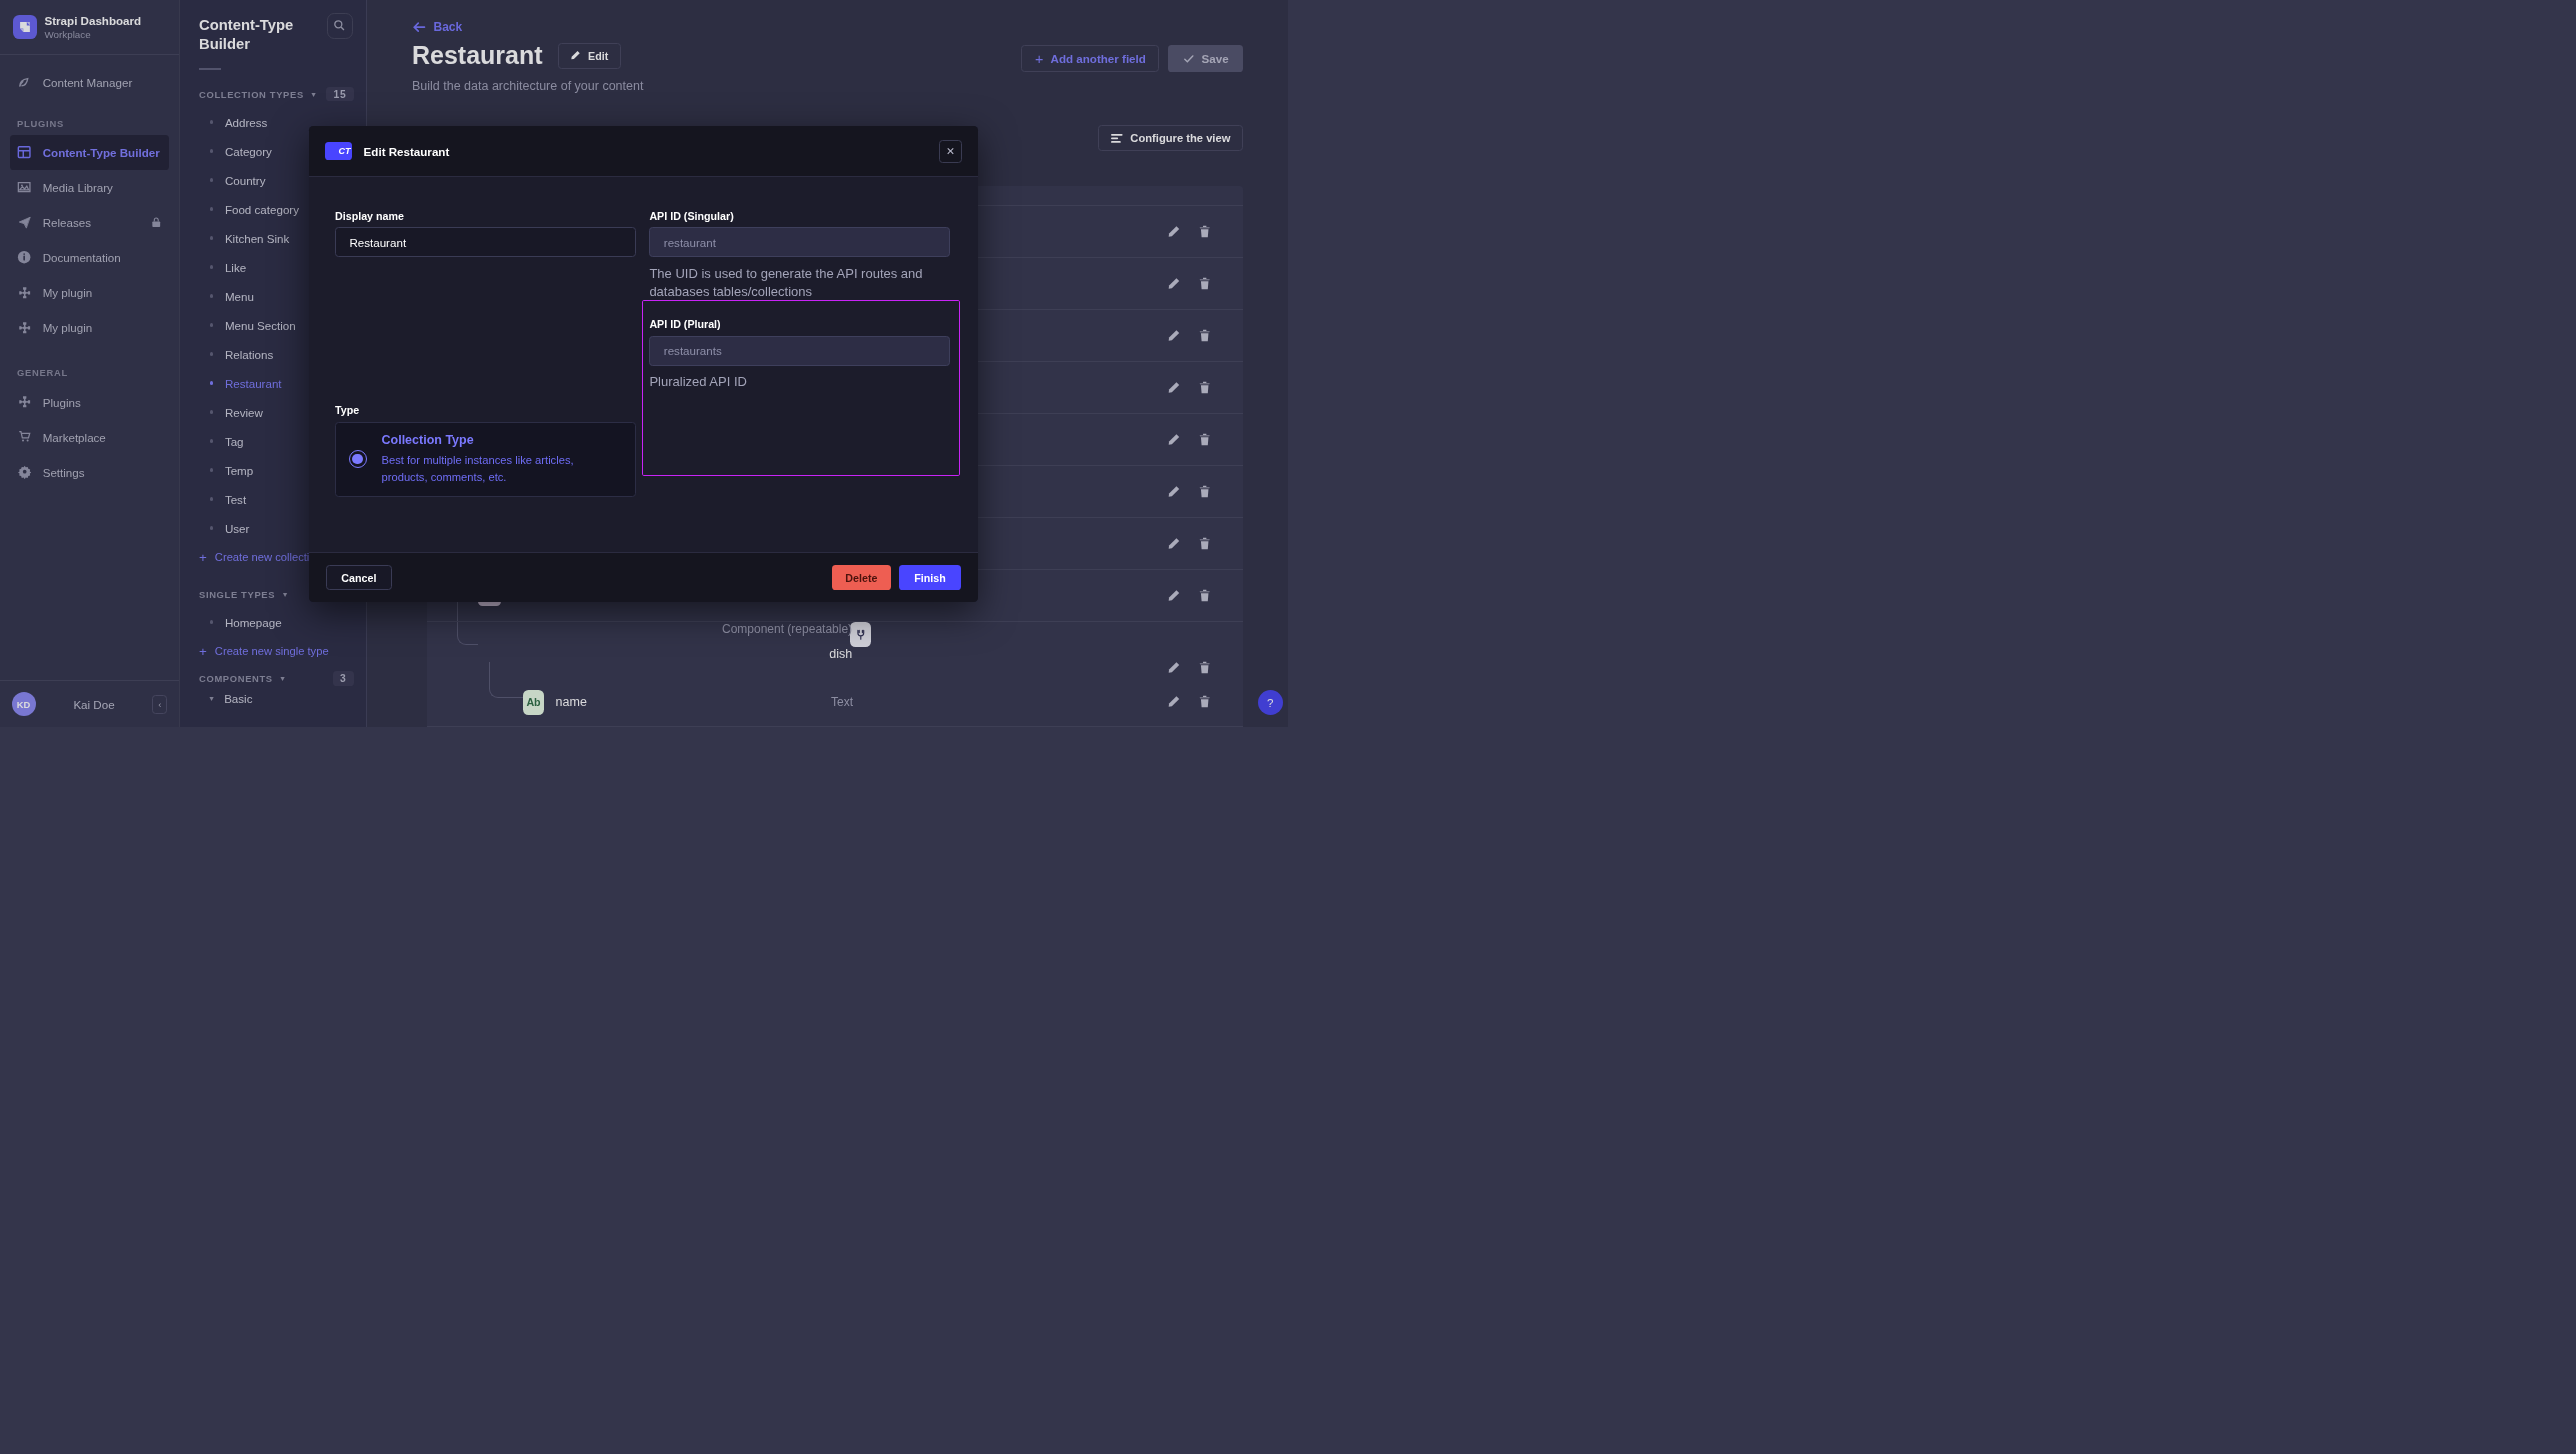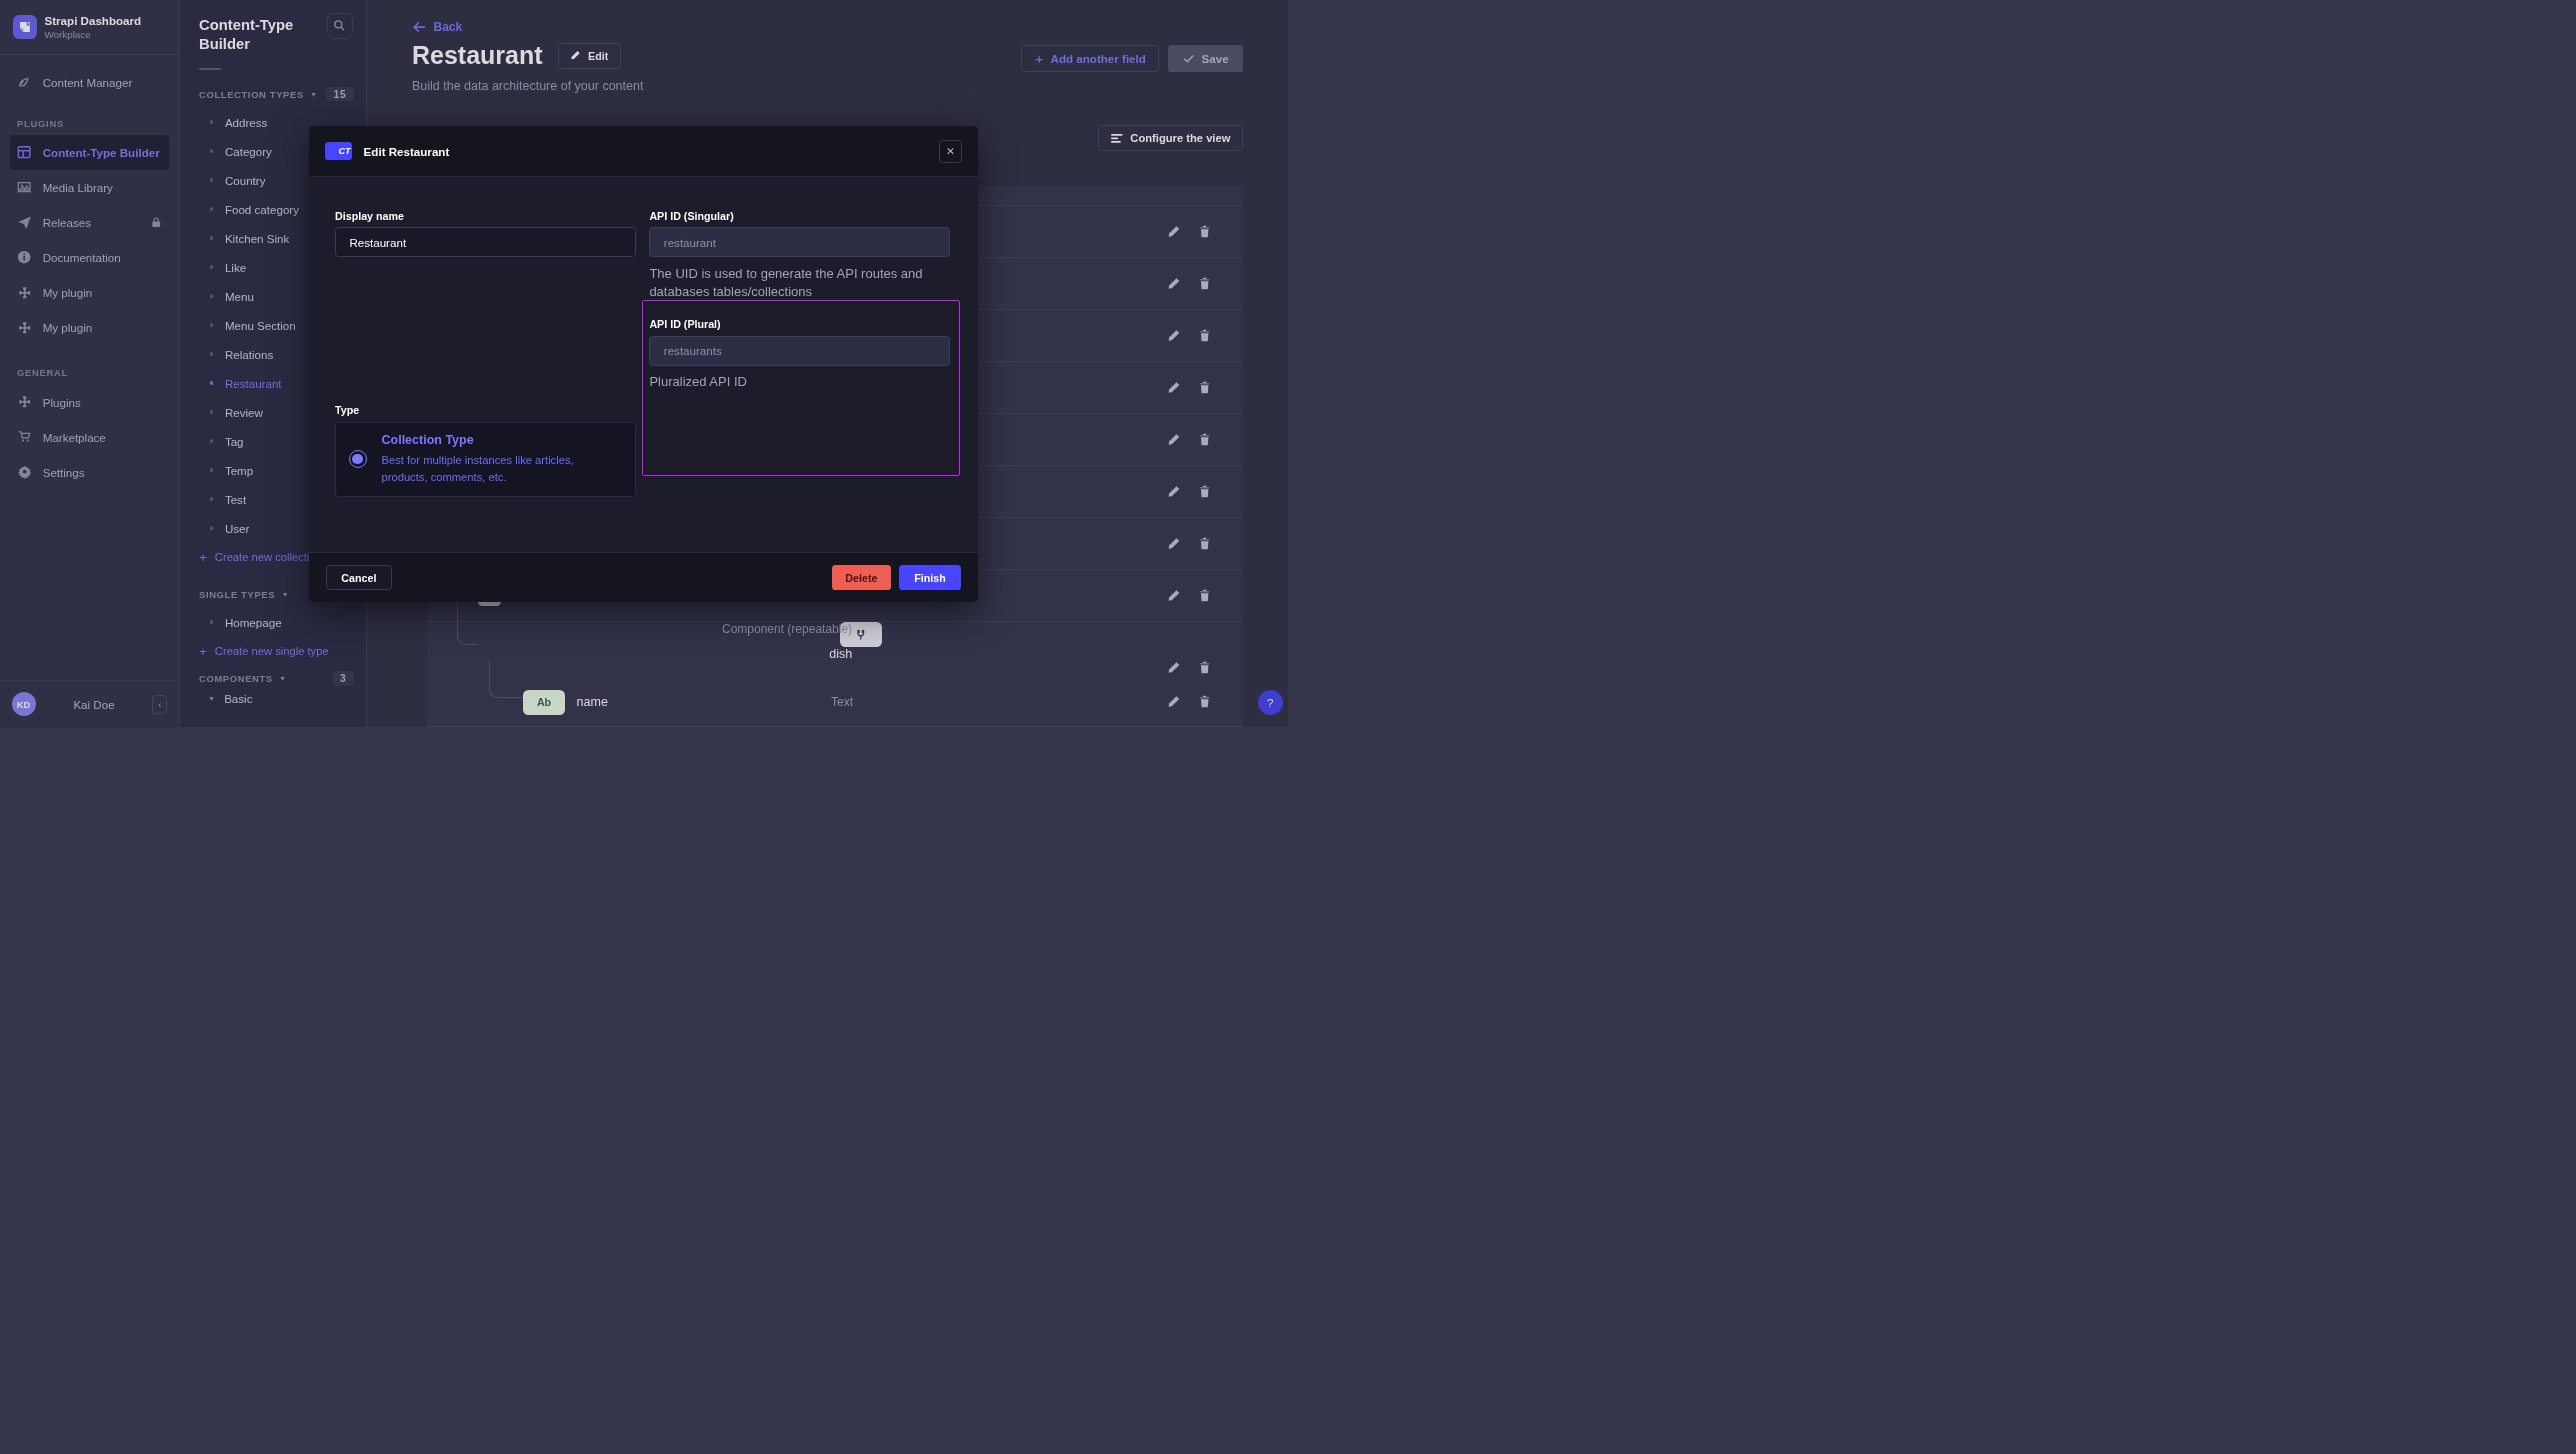--- a/index.html
+++ b/index.html
@@ -80,21 +80,21 @@
 
   
   .panel { position:absolute; left:60px; right:45px; top:186px; bottom:0;
            background:#3a3b53; border-radius:3.6px 3.6px 0 0; }
   .panel-pad { height:19px; }
   .prow { height:52px; border-top:0.9px solid #484961; display:flex; align-items:center; }
   .row-actions { margin-left:auto; margin-right:32px; display:flex; gap:17px; color:#c7c8d8; }
   .row-actions .ico { width:13.4px; height:13.4px; cursor:pointer; }
   .dish-row { height:57px; border-top:0.9px solid #484961; display:flex; align-items:center; position:relative;flex-direction:column; }
   .name-row { height:49px; display:flex; align-items:center; position:relative; border-bottom:0.9px solid #484961;}
-  .field-badge { width:42px; height:25px; border-radius:5.4px; display:flex; align-items:center;
+  .field-badge { width:21px; height:25px; border-radius:5.4px; display:flex; align-items:center;
                  justify-content:center; flex:none;text-align:right; }
   .dish-badge { background:#f3f3fb; color:#35355a; margin-left:51px; }
   .ab-badge { background:#e9fbe5; color:#327048; font-size:10.7px; font-weight:bold; margin-left:96px; }
   .fname { font-size:12.5px; color:#fff; font-weight:500; margin-left:11.6px; }
   .ftype { position:absolute; font-size:12px; color:#a5a6bb; }
   .dish-type { left:295px; }
   .text-type { left:404px; }
   .elbow { position:absolute; border-left:0.9px solid #5c5d77; border-bottom:0.9px solid #5c5d77;
            border-bottom-left-radius:9px; }
   .elbow1 { left:29.5px; top:395px; width:21.5px; height:64px; }

